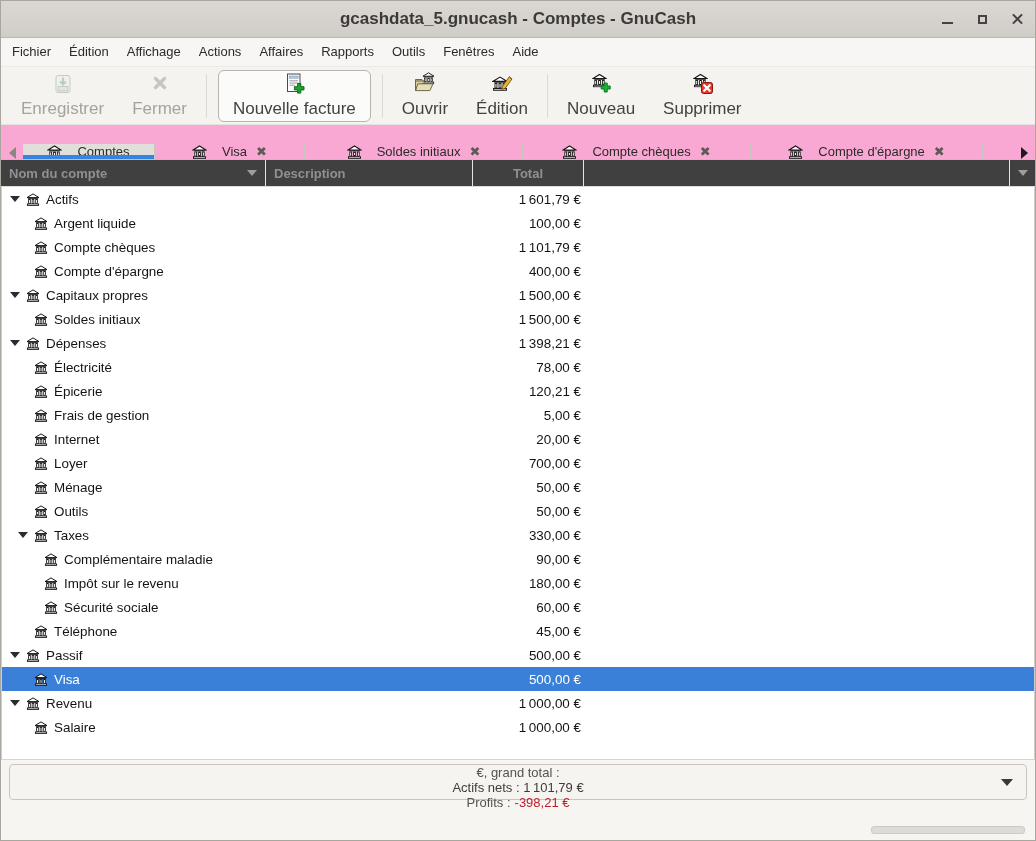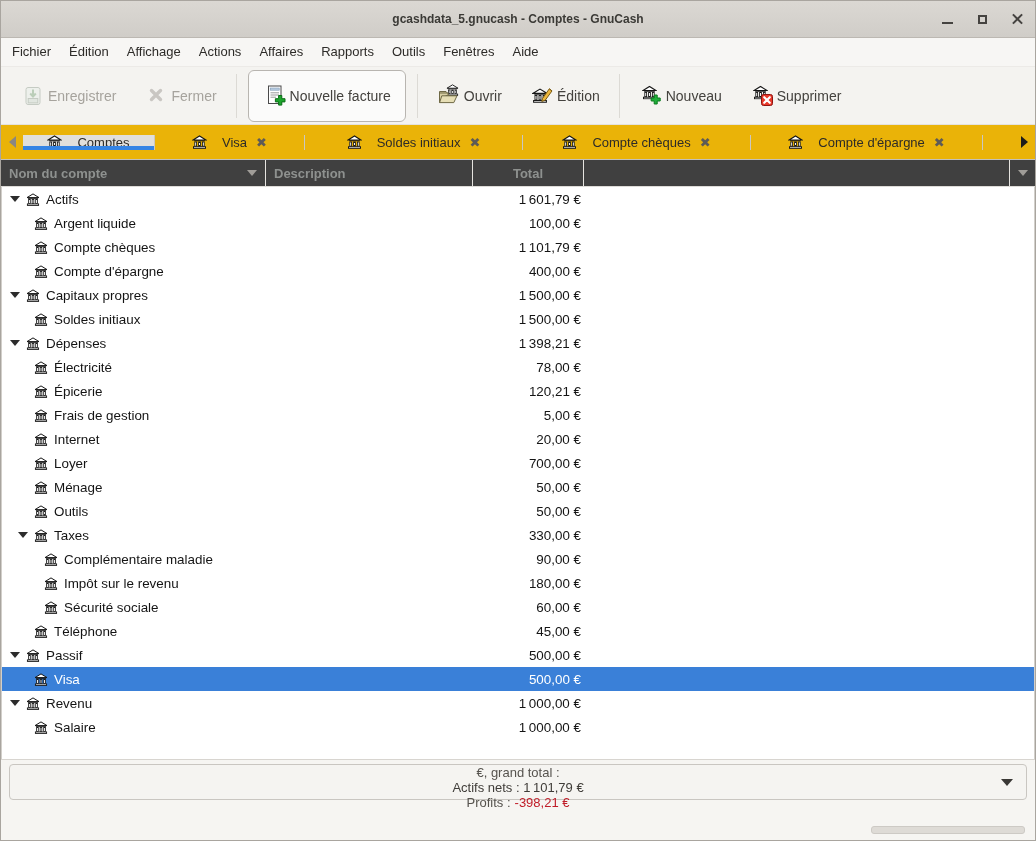--- a/index.html
+++ b/index.html
@@ -1,45 +1,45 @@
 <!DOCTYPE html>
 <html><head>
 <meta charset="utf-8">
 <style>
   html,body{margin:0;padding:0;}
   body{width:1036px;height:841px;overflow:hidden;font-family:"Liberation Sans","DejaVu Sans",sans-serif;background:#f6f5f2;}
   .window{width:1036px;height:841px;position:relative;background:#f6f5f2;border:1px solid #a9a59f;box-sizing:border-box;}
 
   
   .titlebar{height:36px;background:linear-gradient(#dbd8d3,#d0cdc8);border-bottom:1px solid #bcb8b2;position:relative;display:flex;align-items:center;justify-content:center;}
-  .title{font-size:12px;font-weight:bold;color:#3b3a36;}
+  .title{font-size:17px;font-weight:bold;color:#3b3a36;}
   .winbtns{position:absolute;right:8px;top:0;height:36px;display:flex;align-items:center;gap:16px;}
   .winbtn{width:19px;height:19px;display:flex;align-items:center;justify-content:center;cursor:default;}
   .glyph-min{width:11px;height:2px;background:#454340;margin-top:8px;}
   .glyph-max{width:9px;height:9px;border:2px solid #454340;box-sizing:border-box;}
   .glyph-close{position:relative;width:13px;height:13px;}
   .glyph-close:before,.glyph-close:after{content:"";position:absolute;left:0;top:5.5px;width:13px;height:2px;background:#454340;}
   .glyph-close:before{transform:rotate(45deg);}
   .glyph-close:after{transform:rotate(-45deg);}
 
   
   .menubar{height:28px;background:#f7f6f4;display:flex;align-items:center;padding-left:2px;border-bottom:1px solid #eceae7;}
   .menu-item{padding:0 9px;font-size:13px;color:#2d2b28;line-height:28px;}
 
   
   .toolbar{height:57px;background:#f4f3f0;display:flex;align-items:center;padding-left:6px;border-bottom:1px solid #e4e2de;}
-  .tbtn{display:flex;align-items:center;justify-content:center;gap:3px;font-size:14px;color:#44423e;height:50px;padding:0 14px;}
+  .tbtn{display:flex;flex-direction:column;align-items:center;justify-content:center;gap:3px;font-size:17px;color:#44423e;height:50px;padding:0 14px;}
   .tbtn.disabled{color:#a6a39d;}
   .tbtn.disabled svg{opacity:.55;}
   .tbtn svg{width:24px;height:24px;}
   .tbtn-frame{border:1px solid #b8b5b0;border-radius:6px;background:#fbfbfa;margin:0 6px;height:52px;box-sizing:border-box;}
   .tsep{width:1px;height:44px;background:#dcdad5;margin:0 5px;}
 
   
-  .tabbar{height:34px;background:#eab308;border-bottom:1px solid #c3c0bb;display:flex;align-items:center;}
+  .tabbar{height:34px;background:#f9a8d4;border-bottom:1px solid #c3c0bb;display:flex;align-items:flex-end;}
   .tab-scroll{width:22px;display:flex;align-items:center;justify-content:center;}
   .arr-left{width:0;height:0;border-top:6px solid transparent;border-bottom:6px solid transparent;border-right:7px solid #8a8783;}
   .arr-right{width:0;height:0;border-top:6px solid transparent;border-bottom:6px solid transparent;border-left:7px solid #1d1c1a;}
   .tab{position:relative;display:flex;align-items:center;justify-content:center;gap:9px;font-size:13px;color:#2d2b28;border-right:1px solid #cac7c2;box-sizing:border-box;}
   .tab svg.bank{width:15px;height:14px;}
   .tab .tclose{font-size:13px;color:#5e5b56;font-weight:bold;}
   .tab.active{background:#e1dfdb;}
   .tab.active:after{content:"";position:absolute;left:0;right:0;bottom:0;height:4px;background:#3584e4;}
 
   

